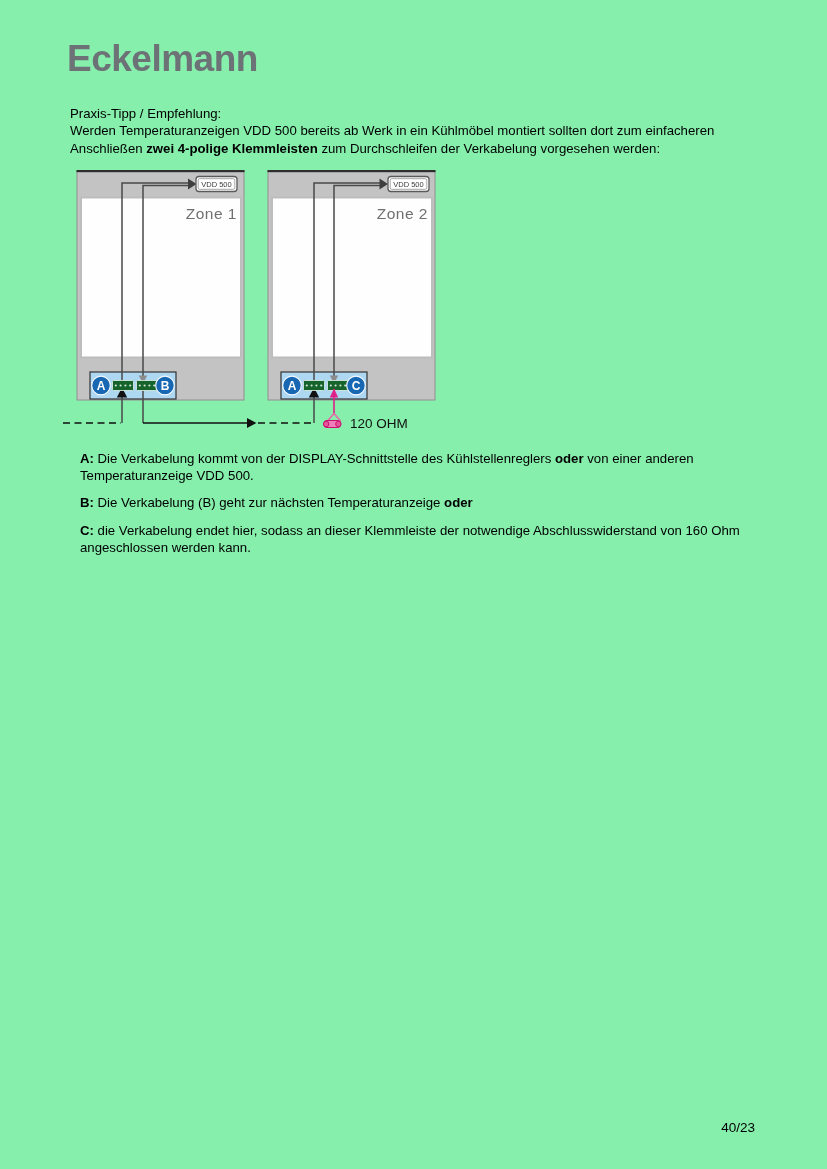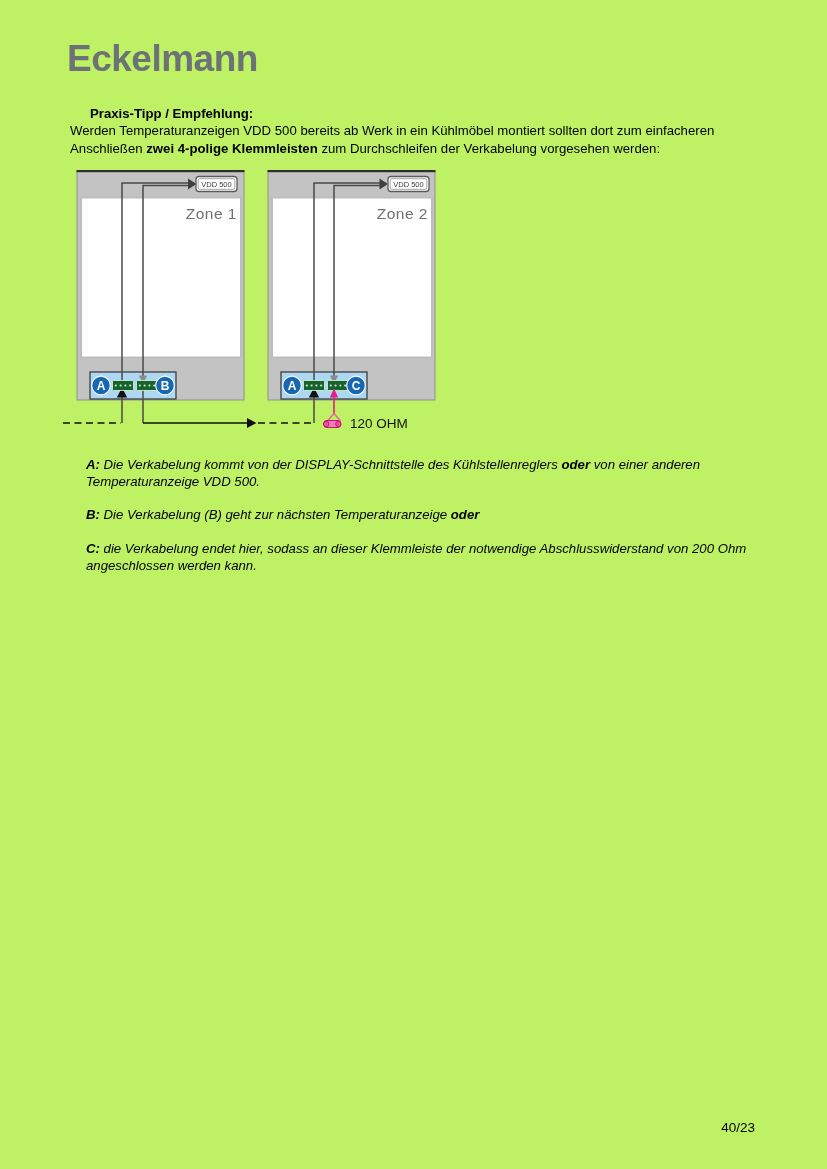--- a/index.html
+++ b/index.html
@@ -1,44 +1,44 @@
 <!DOCTYPE html>
 <html><head>
 <meta charset="utf-8">
 <style>
   html,body{margin:0;padding:0;}
   body{background:#888;}
   .page{
     position:relative;
     width:827px;height:1169px;
     margin:0 auto;
-    background:#bef264;
+    background:#86efac;
     font-family:"Liberation Sans", sans-serif;
     color:#000;
     overflow:hidden;
   }
   .logo{
     position:absolute;left:67px;top:38px;
     font-size:37px;font-weight:bold;color:#6d7277;letter-spacing:-0.5px;
   }
   .intro{
     position:absolute;left:70px;top:105px;width:696px;
     font-size:13.2px;line-height:17.4px;
   }
-  .intro .heading{font-weight:bold;margin-left:20px;}
+  .intro .heading{font-weight:normal;}
   b.inline{font-weight:bold;}
   .diagram-svg{
     position:absolute;left:0;top:0;width:827px;height:460px;
     pointer-events:none;
   }
   .legend{
     position:absolute;left:70px;top:440px;width:696px;
     font-size:13.2px;line-height:17.2px;
   }
-  .legend p{margin:16px;font-style:italic;}
+  .legend p{margin:10px;}
   .legend .key{font-weight:bold;}
   .footer-date{
     position:absolute;left:0;top:1120px;width:827px;
     text-align:center;font-size:13.5px;
   }
   .footer-page{
     position:absolute;right:72px;top:1120px;
     font-size:13.5px;
   }
 </style>
@@ -151,18 +151,18 @@
       <rect x="324" y="420.5" width="16.5" height="7" rx="3.4" fill="#ef7fba" stroke="#c90f6f" stroke-width="1.2"></rect>
       <circle cx="326.2" cy="424" r="2.7" fill="#e8559d" stroke="#c90f6f" stroke-width="1"></circle>
       <circle cx="338.4" cy="424" r="2.7" fill="#e8559d" stroke="#c90f6f" stroke-width="1"></circle>
       <text x="350" y="428" font-size="13.5" fill="#111">120 OHM</text>
     </g>
   </svg>
 
   <div class="legend">
     <p><span class="key">A:</span><span> Die Verkabelung kommt von der DISPLAY-Schnittstelle des Kühlstellenreglers </span><b class="inline">oder</b><span> von einer anderen Temperaturanzeige VDD 500.</span></p>
     <p><span class="key">B:</span><span> Die Verkabelung (B) geht zur nächsten Temperaturanzeige </span><b class="inline">oder</b><span></span></p>
-    <p><span class="key">C:</span><span> die Verkabelung endet hier, sodass an dieser Klemmleiste der notwendige Abschlusswiderstand von 200 Ohm angeschlossen werden kann.</span><b class="inline"></b><span></span></p>
+    <p><span class="key">C:</span><span> die Verkabelung endet hier, sodass an dieser Klemmleiste der notwendige Abschlusswiderstand von 160 Ohm angeschlossen werden kann.</span><b class="inline"></b><span></span></p>
   </div>
 
   <div class="footer-page">40/23</div>
 
 </div>
 
 </body></html>

